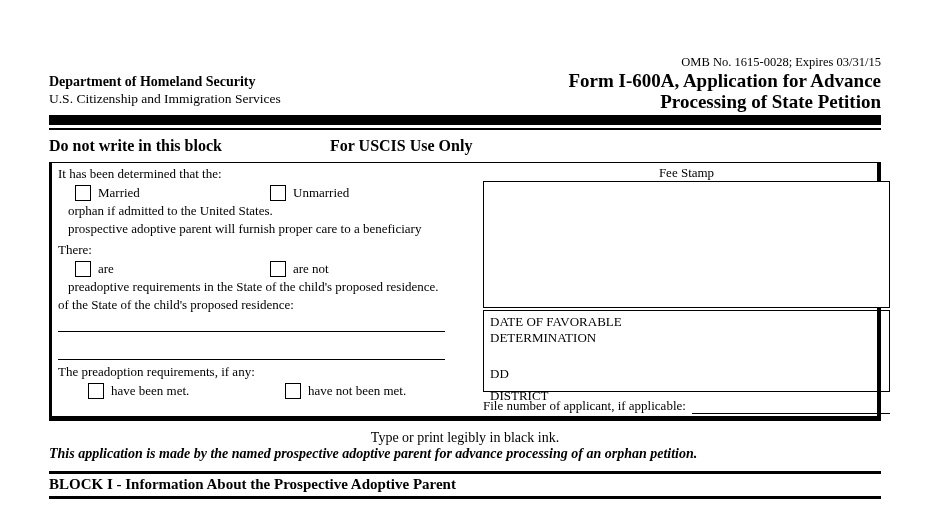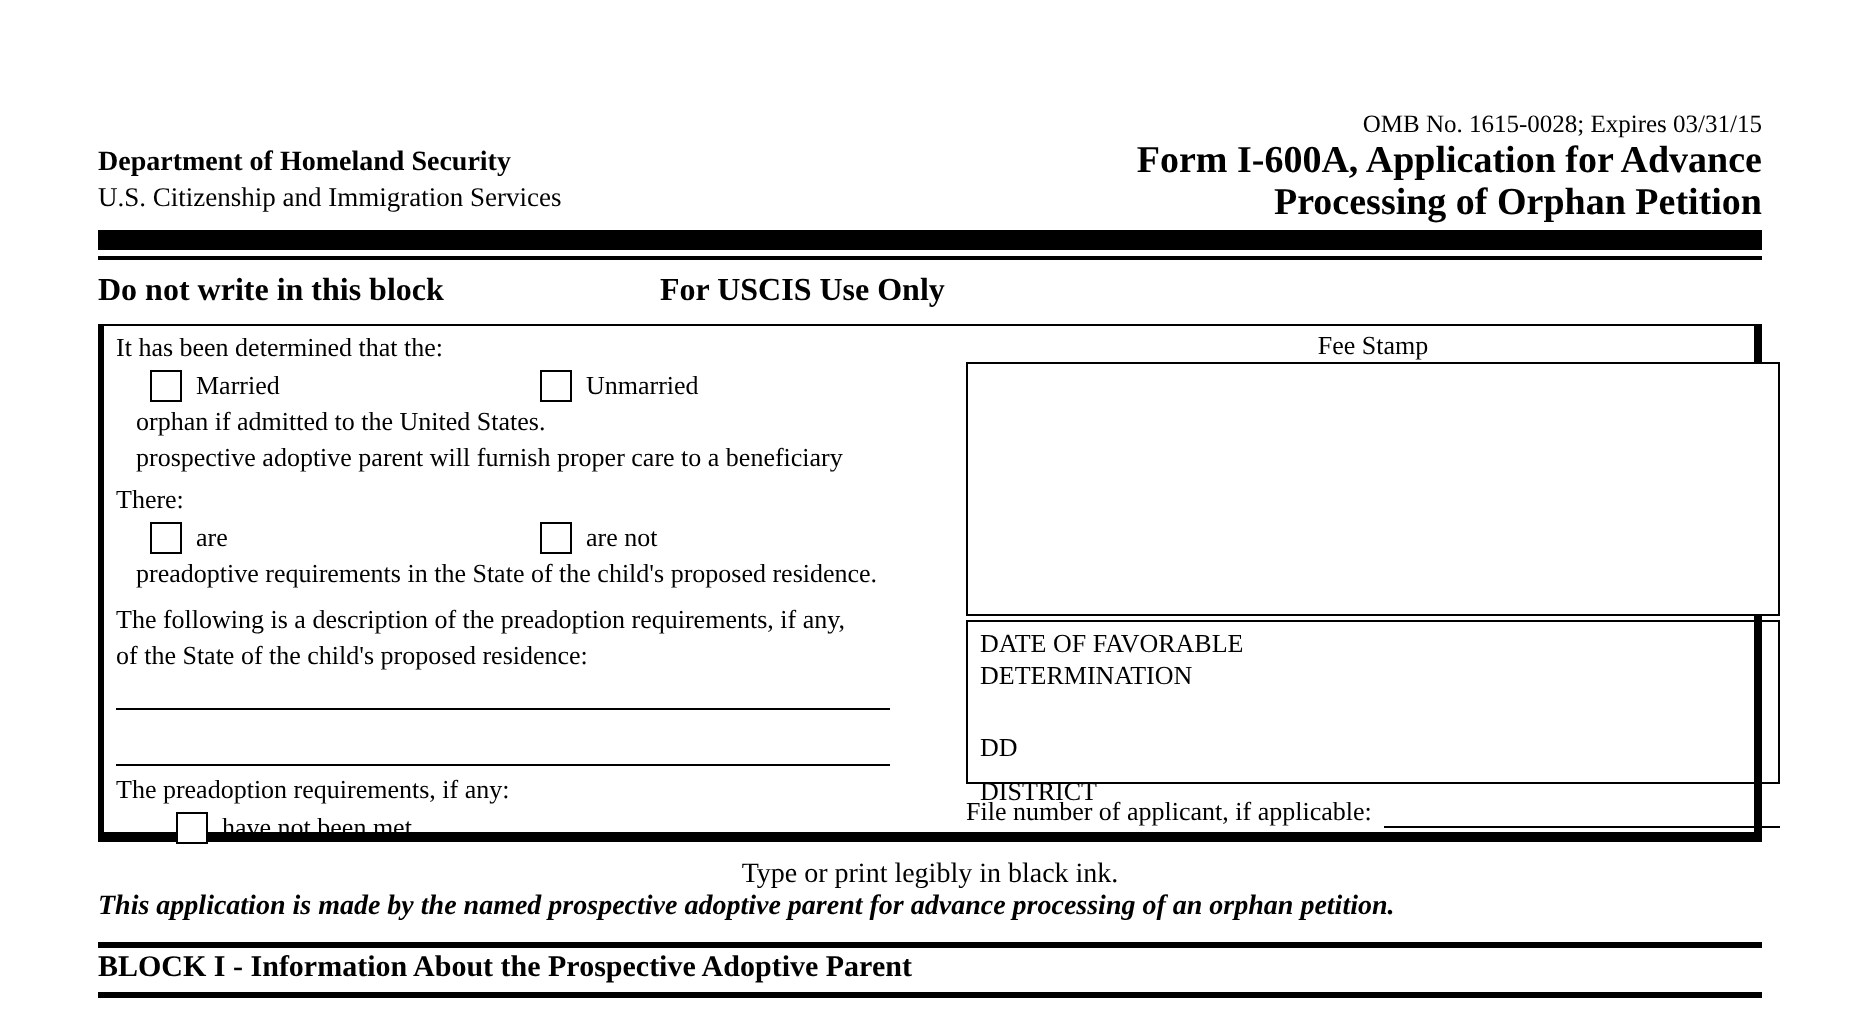--- a/index.html
+++ b/index.html
@@ -68,21 +68,21 @@
 
 <div class="page">
 
   <div class="hdr-left">
     <div class="agency">Department of Homeland Security</div>
     <div>U.S. Citizenship and Immigration Services</div>
   </div>
   <div class="hdr-right">
     <div class="omb">OMB No. 1615-0028; Expires 03/31/15</div>
     <div class="form-title">Form I-600A, Application for Advance</div>
-    <div class="form-title">Processing of Orphan Petition</div>
+    <div class="form-title">Processing of State Petition</div>
   </div>
 
   <div class="black-bar"></div>
   <div class="thin-line"></div>
 
   <div class="dnw">Do not write in this block</div>
   <div class="useonly">For USCIS Use Only</div>
 
   <div class="uscis-block">
 
@@ -111,29 +111,32 @@
           <span>are</span>
         </span>
         <span class="cb-group">
           <span class="checkbox"></span>
           <span>are not</span>
         </span>
       </div>
 
       <div class="cont">preadoptive requirements in the State of the child's proposed residence.</div>
 
-      <div class="mt5">The following is a description of the preadoption requirements, if any,</div>
       <div>of the State of the child's proposed residence:</div>
 
       <div class="blank-line bl1"></div>
       <div class="blank-line bl2"></div>
 
       <div>The preadoption requirements, if any:</div>
 
       <div class="cb-row indent2">
+        <span class="cb-group w2">
+          <span class="checkbox"></span>
+          <span>have been met.</span>
+        </span>
         <span class="cb-group">
           <span class="checkbox"></span>
           <span>have not been met.</span>
         </span>
       </div>
     </div>
 
     <div class="blk-right">
       <div class="fee-label">Fee Stamp</div>
       <div class="fee-box"></div>

